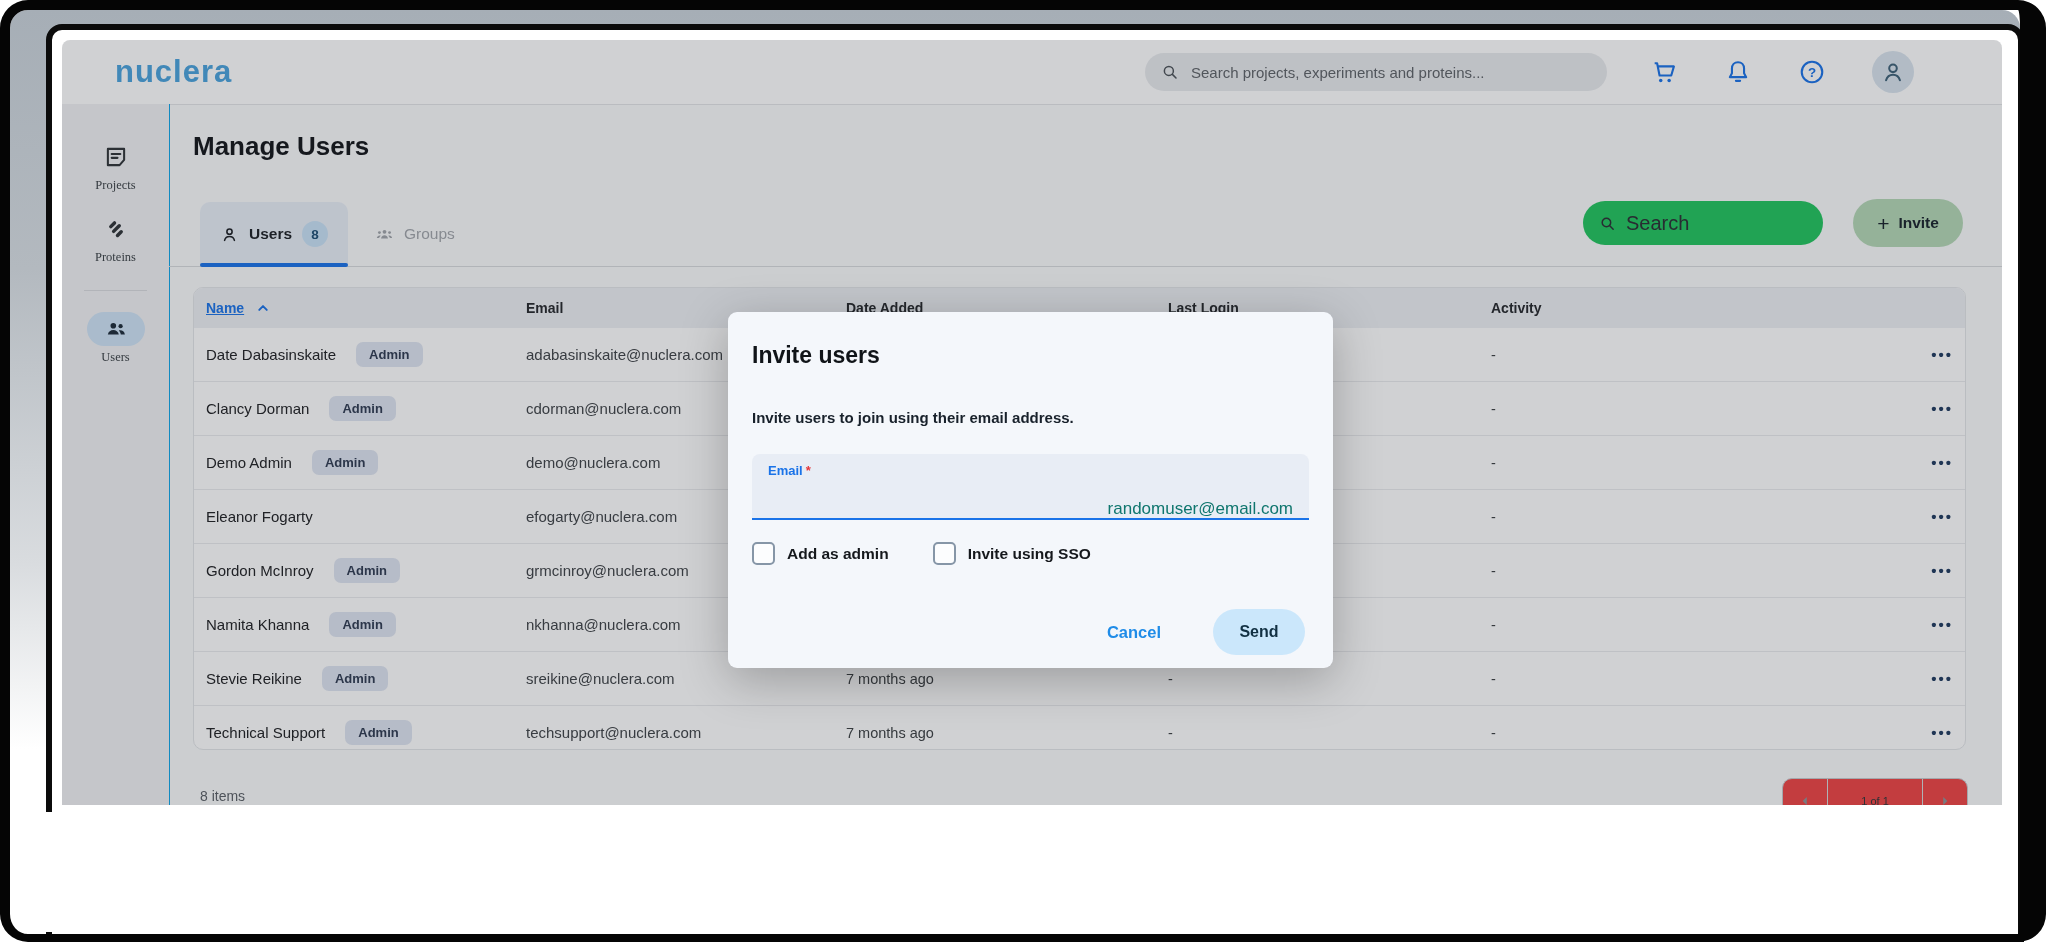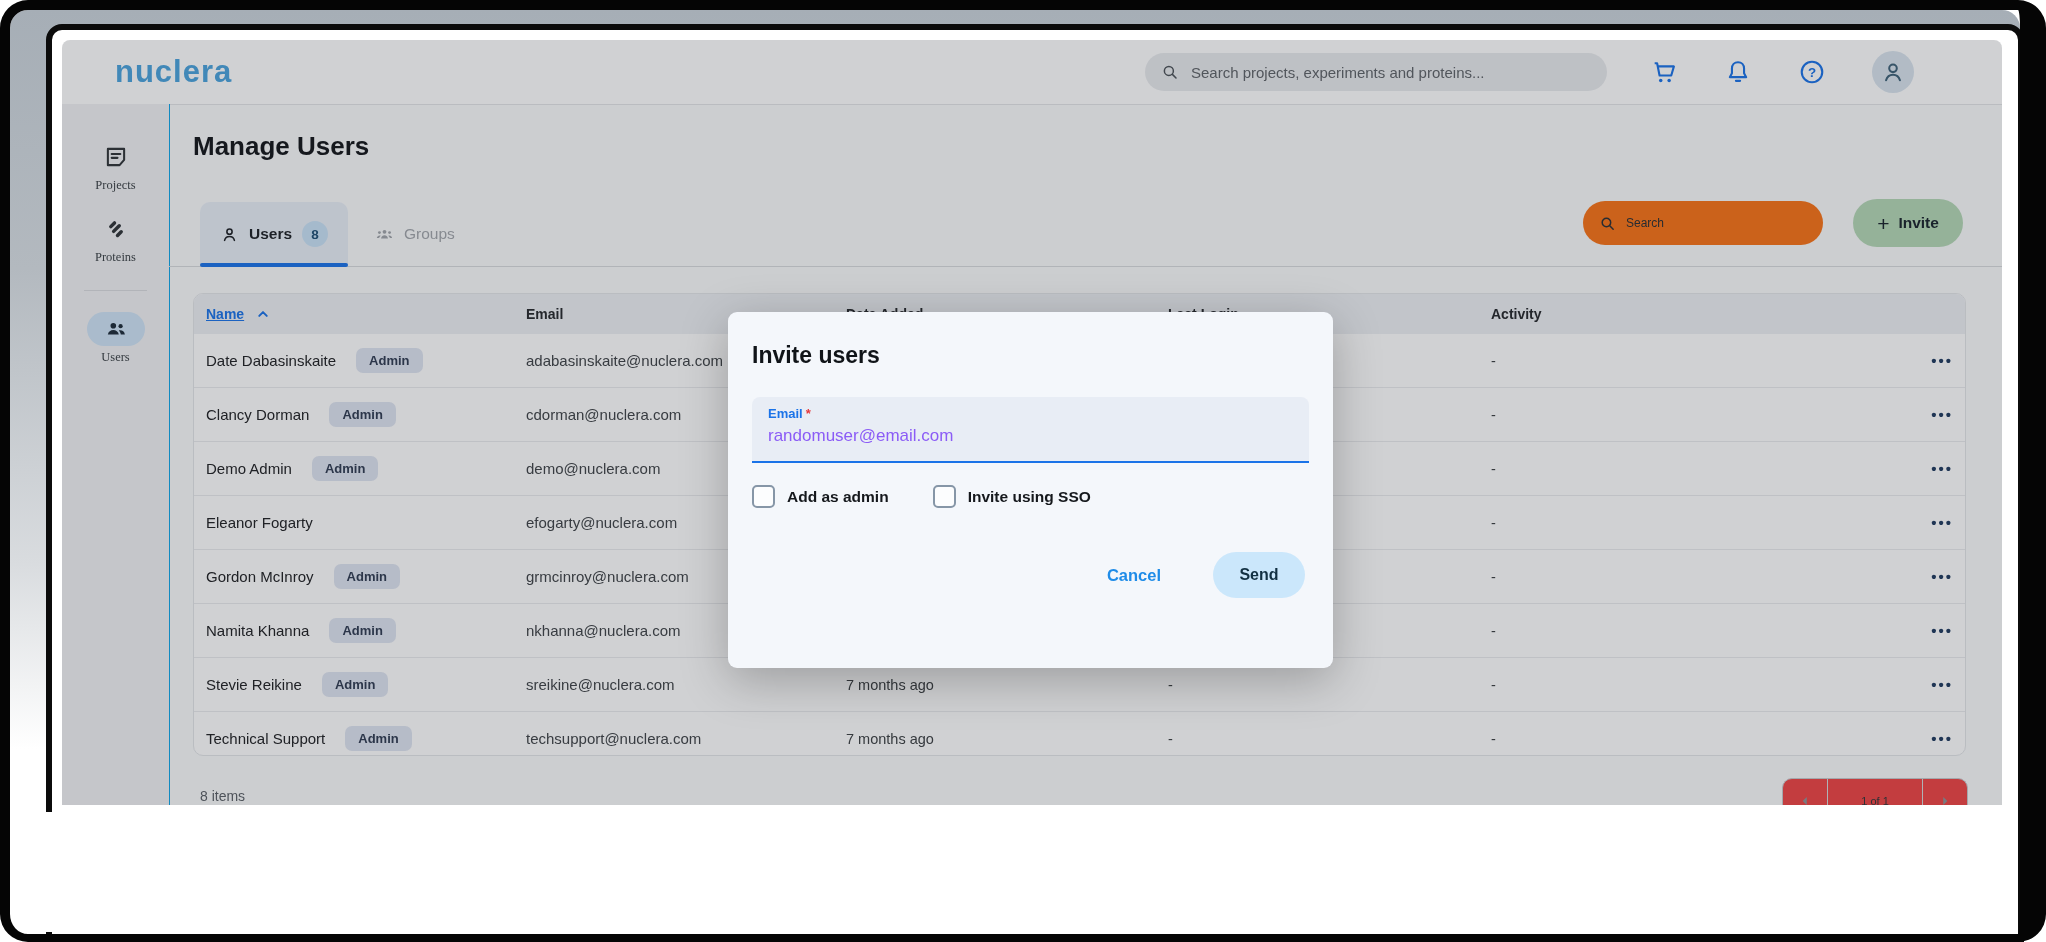--- a/index.html
+++ b/index.html
@@ -49,30 +49,30 @@
   .tab{position:absolute;bottom:0;height:64px;display:flex;align-items:center;gap:10px;
        padding:0 20px;box-sizing:border-box;cursor:pointer;font-size:15.5px;font-weight:600;}
   .tab svg{width:19px;height:19px;}
   .tab-users{left:31px;background:#e9eff7;border-radius:10px 10px 0 0;color:#1d2025;}
   .tab-users::after{content:"";position:absolute;left:0;right:0;bottom:-1px;height:4px;
                     background:#1a73e8;border-radius:2px;}
   .tab-badge{width:26px;height:26px;border-radius:50%;background:#c9e2f6;color:#1e4f75;
              display:flex;align-items:center;justify-content:center;font-size:13.5px;font-weight:700;}
   .tab-groups{left:186px;color:#a2a6ab;font-weight:500;}
   .tsearch{position:absolute;left:1414px;top:5px;width:240px;height:44px;border-radius:22px;
-           background:#f97316;display:flex;align-items:center;gap:10px;padding:0 16px;
-           box-sizing:border-box;color:#2a2e33;font-size:12px;cursor:text;}
+           background:#22c55e;display:flex;align-items:center;gap:10px;padding:0 16px;
+           box-sizing:border-box;color:#2a2e33;font-size:20px;cursor:text;}
   .tsearch svg{width:17px;height:17px;}
   .invite-btn{position:absolute;left:1684px;top:3px;width:110px;height:48px;border-radius:24px;
               background:#b5d8b6;border:none;display:flex;align-items:center;justify-content:center;
               gap:9px;font:600 15.5px "Liberation Sans",sans-serif;color:#17212b;cursor:pointer;}
   .invite-plus{font-size:21px;font-weight:500;line-height:1;}
   
   .table-card{position:absolute;left:24px;top:183px;width:1773px;height:463px;background:#ffffff;
-              border:1px solid #e4e6e9;border-radius:10px;box-sizing:border-box;overflow:hidden;margin-top:6px;}
+              border:1px solid #e4e6e9;border-radius:10px;box-sizing:border-box;overflow:hidden;}
   .trow{display:grid;grid-template-columns:320px 320px 322px 323px 1fr 44px;align-items:center;
         padding:0 12px;height:53px;border-top:1px solid #eaebed;font-size:15px;color:#202124;}
   .thead{height:40px;background:#edf0f4;border-top:none;font-size:14px;font-weight:700;color:#26282c;}
   .th-name{display:flex;align-items:center;gap:10px;color:#1a73e8;cursor:pointer;}
   .th-name .nm{text-decoration:underline;}
   .th-name svg{width:18px;height:18px;}
   .cell-name{display:flex;align-items:center;}
   .badge{margin-left:20px;background:#dfe5f1;color:#2f3b52;font-size:13px;font-weight:600;
          padding:5px 13px;border-radius:7px;}
   .badge:empty{display:none;}
@@ -94,21 +94,21 @@
   .dim{position:absolute;inset:0;background:rgba(34,39,45,0.21);z-index:50;}
   .modal{position:absolute;left:666px;top:272px;width:605px;height:356px;background:#f4f7fb;
          border-radius:9px;box-shadow:0 12px 48px rgba(0,0,0,0.25);z-index:60;
          box-sizing:border-box;padding:30px 24px 0 24px;}
   .m-title{font-size:23px;font-weight:700;color:#101418;}
   .m-desc{margin-top:40px;font-size:15px;font-weight:600;color:#18212b;}
   .m-field{margin-top:28px;height:66px;background:#e8edf5;border-radius:8px 8px 0 0;
            border-bottom:2px solid #1a73e8;box-sizing:border-box;padding:9px 16px 0 16px;cursor:text;}
   .m-label{font-size:13px;font-weight:600;color:#1a73e8;}
   .m-req{color:#e5383b;margin-left:3px;}
-  .m-value{margin-top:5px;font-size:17px;color:#8b5cf6;}
+  .m-value{margin-top:21px;font-size:17px;color:#0f766e;text-align:right;}
   .m-checks{margin-top:22px;display:flex;align-items:center;}
   .m-check{display:flex;align-items:center;gap:12px;cursor:pointer;}
   .m-check + .m-check{margin-left:44px;}
   .cbox{width:23px;height:23px;border:2px solid #8696a7;border-radius:5px;background:#fcfdfe;
         box-sizing:border-box;}
   .clabel{font-size:15.5px;font-weight:600;color:#15181c;}
   .m-actions{margin-top:44px;display:flex;align-items:center;justify-content:flex-end;
              padding-right:4px;gap:46px;}
   .cancel-btn{background:none;border:none;font:600 16.5px "Liberation Sans",sans-serif;
               color:#1f8ce8;cursor:pointer;}
@@ -339,20 +339,21 @@
           <svg viewBox="0 0 24 24" fill="currentColor">
               <path d="M9 5l7 7-7 7z"></path>
             </svg>
         </div>
       </div>
     </div>
 
     <div class="dim"></div>
     <div class="modal">
       <div class="m-title">Invite users</div>
+      <div class="m-desc">Invite users to join using their email address.</div>
       <div class="m-field">
         <div class="m-label"><span>Email</span><span class="m-req">*</span></div>
         <div class="m-value">randomuser@email.com</div>
       </div>
       <div class="m-checks">
         <div class="m-check">
           <span class="cbox"></span>
           <span class="clabel">Add as admin</span>
         </div>
         <div class="m-check">

